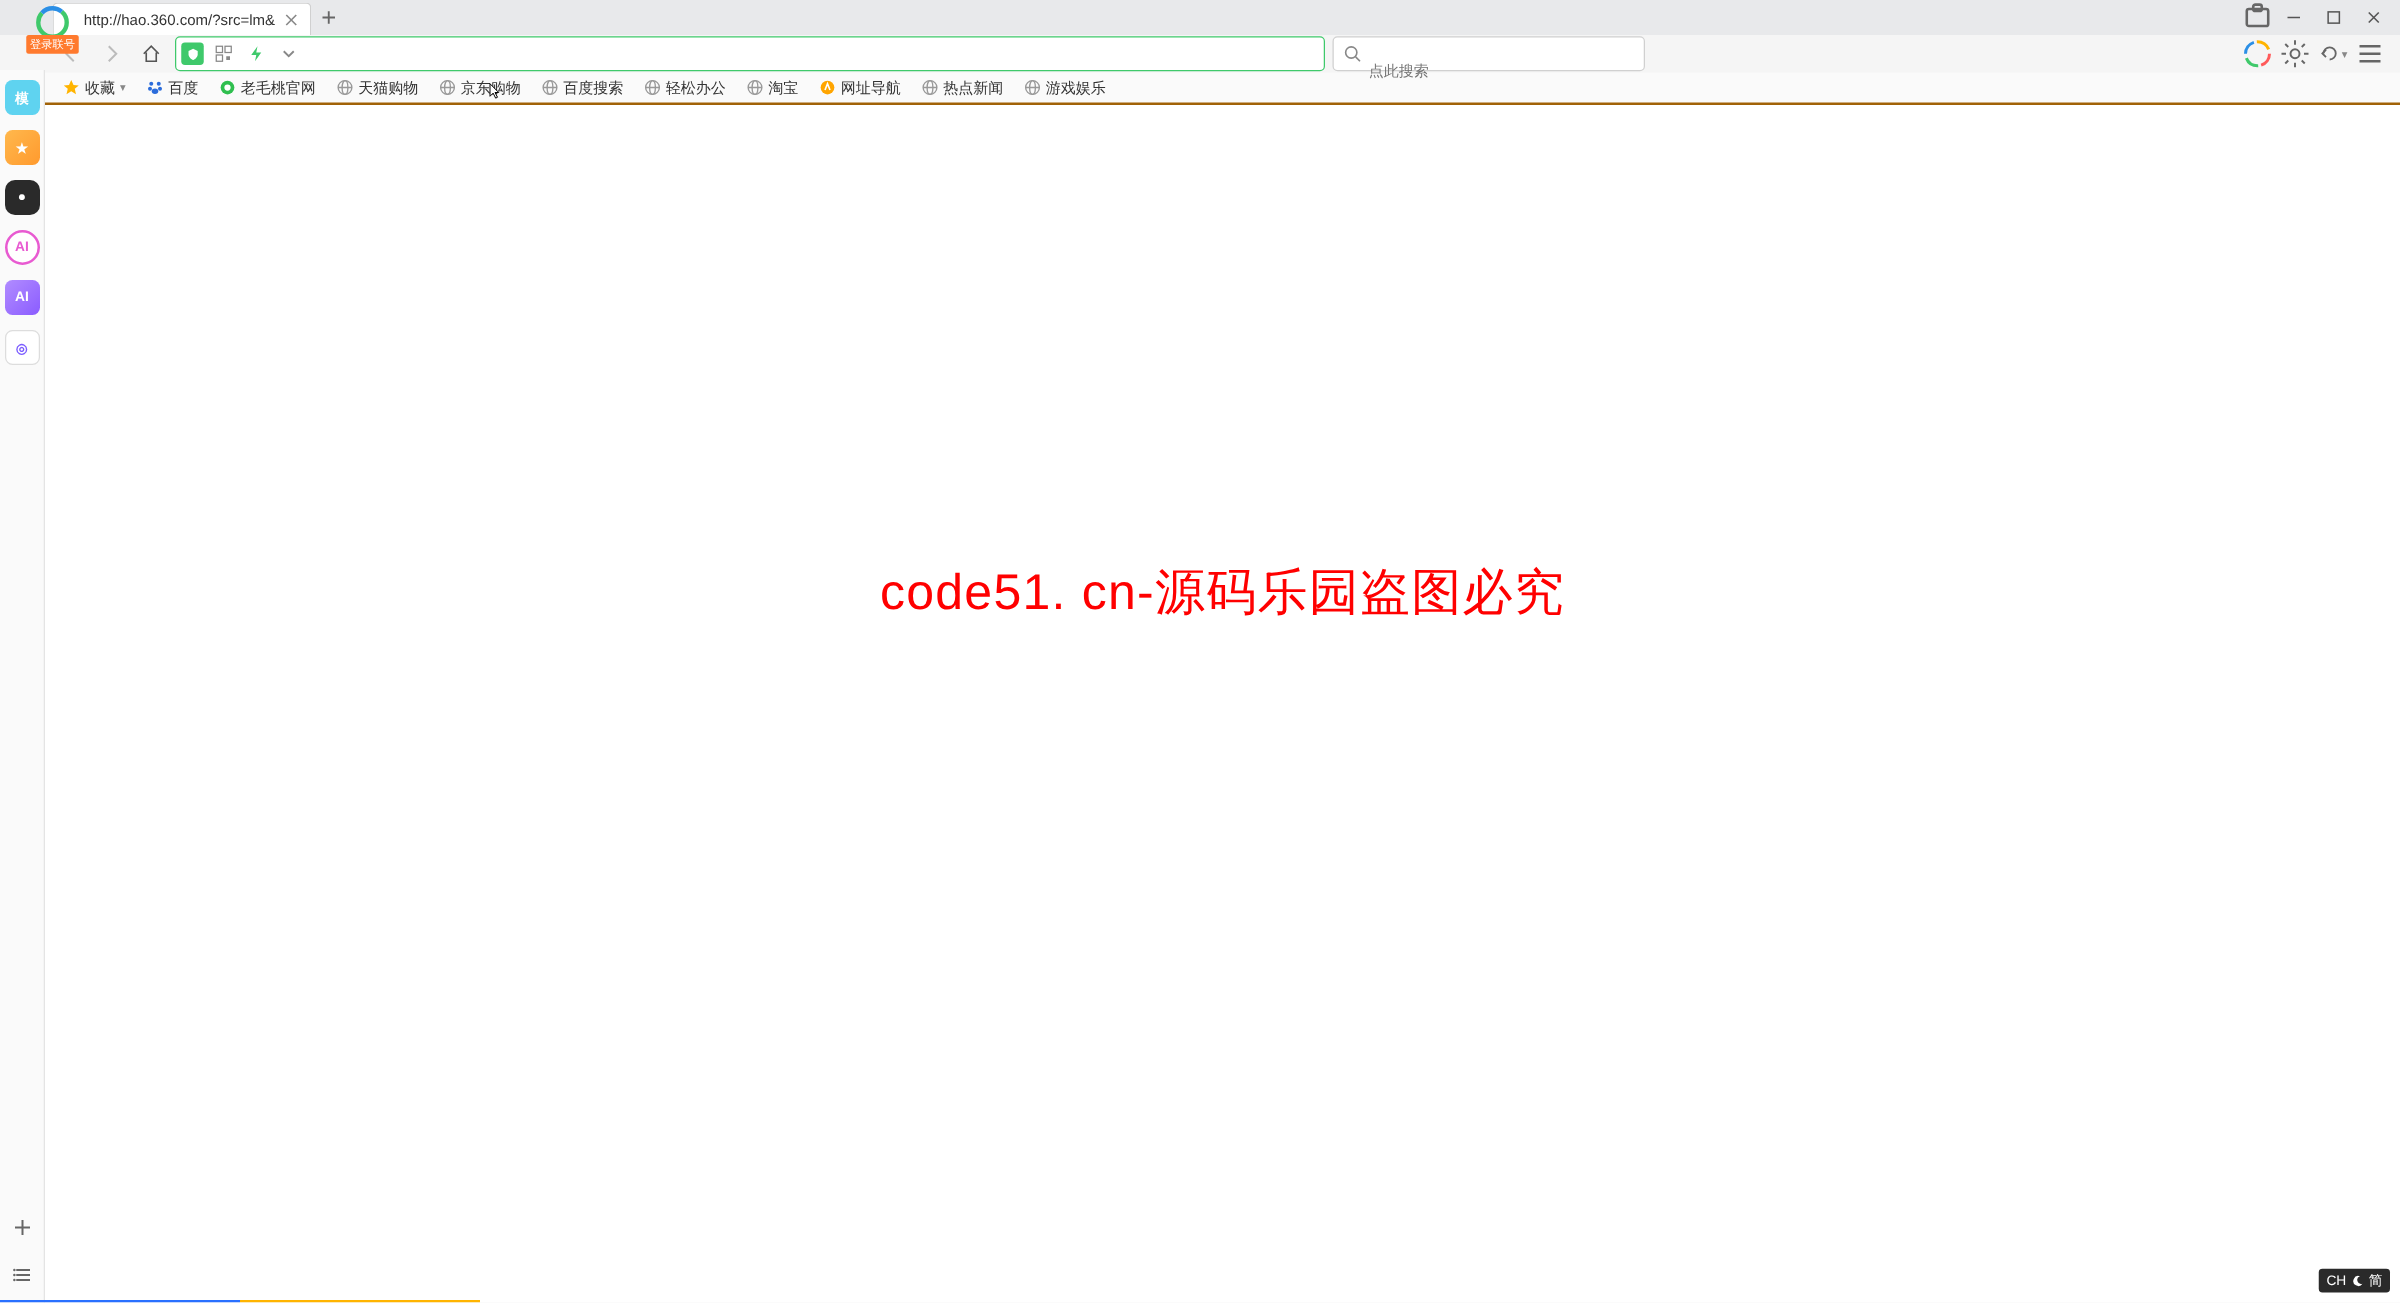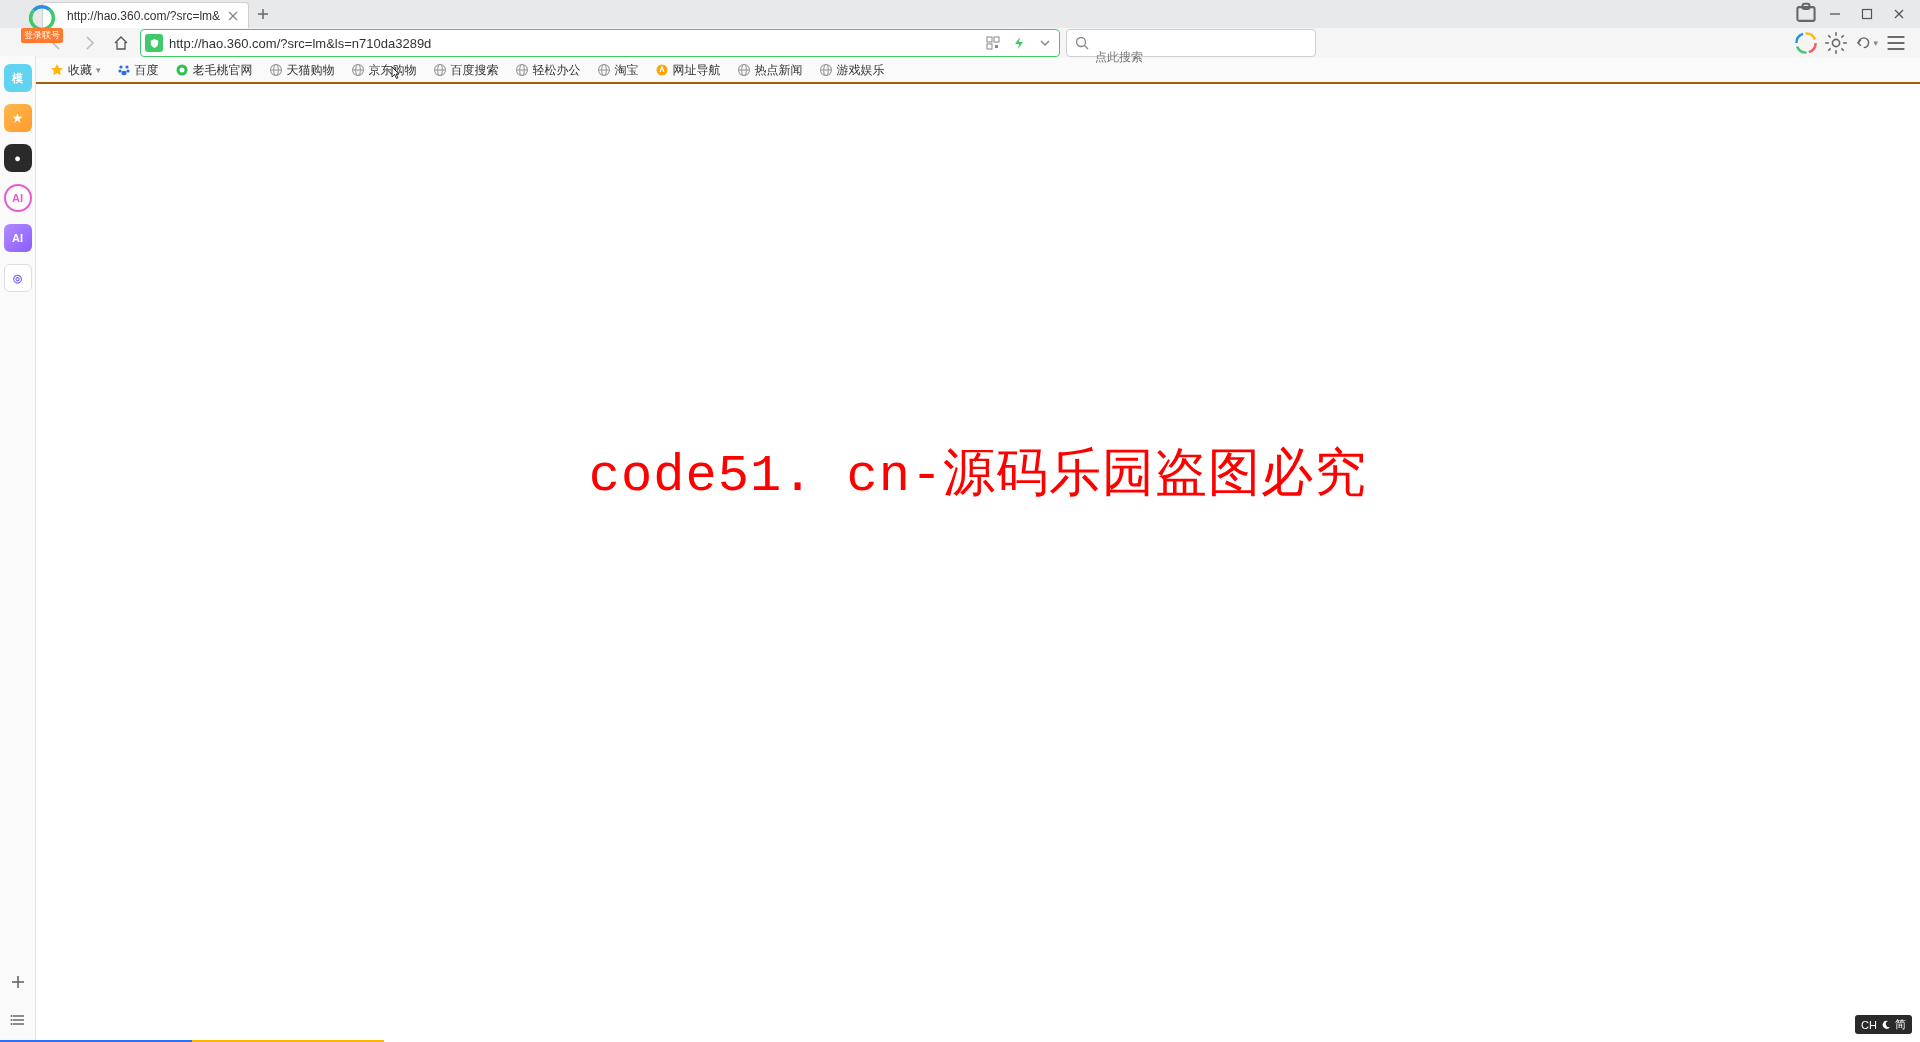--- a/index.html
+++ b/index.html
@@ -63,21 +63,21 @@
 .side-dark { background: #2a2a2a; color: #fff; border-radius:8px;}
 .side-ring { background: #fff; border: 2px solid #e85ad1; color:#e85ad1; border-radius:50%; }
 .side-purple { background: linear-gradient(135deg,#b18cff,#8b5cff); color:#fff; }
 .side-anim { background: #fff; border:1px solid #ddd; color:#7b5cff; }
 .sidebar-bottom { position: absolute; bottom: 10px; left: 0; width: 36px; display:flex; flex-direction:column; align-items:center; gap: 14px; }
 .side-plain { width: 24px; height: 24px; display:flex; align-items:center; justify-content:center; color:#666; cursor:pointer; }
 .side-plain svg { width: 16px; height: 16px; }
 
 
 .content { position: absolute; left: 36px; top: 84px; right: 0; bottom: 0; background: #fff; display:flex; align-items:center; justify-content:center; }
-.watermark { font-size: 52px; color: #ff0000; font-family: Liberation Mono, monospace; letter-spacing: 1px; margin-top: -180px; }
+.watermark { font-size: 40px; color: #ff0000; font-family: Liberation Sans, sans-serif; letter-spacing: 1px; margin-top: -180px; }
 
 
 .cursor-overlay { position: absolute; left: 389px; top: 66px; pointer-events:none; }
 .cursor-overlay svg { width: 14px; height: 14px; }
 
 
 .ime-badge { position: absolute; right: 8px; bottom: 8px; background: #2a2a2a; color:#fff; font-size: 11px; padding: 2px 6px; border-radius: 3px; display:flex; gap:4px; align-items:center; }
 
 
 .bottom-line { position:absolute; left:0; bottom:0; width:100%; height:2px; background:linear-gradient(90deg,#2970ff 0 10%,#ffb400 10% 20%, transparent 20%); }
@@ -153,21 +153,20 @@
       <svg viewBox="0 0 16 16">
         <path d="M2 8 L8 2 L14 8 M4 7 V14 H12 V7" fill="none" stroke="currentColor" stroke-width="1.3"></path>
       </svg>
     </div>
   <div class="addr-bar">
     <div class="shield">
         <svg viewBox="0 0 12 12">
           <path d="M6 1 L10 3 V6 C10 9 6 11 6 11 C6 11 2 9 2 6 V3 Z" fill="currentColor"></path>
         </svg>
       </div>
-    <div class="addr-text">http://hao.360.com/?src=lm&amp;ls=n710da3289d</div>
     <div class="addr-icon">
         <svg viewBox="0 0 14 14">
           <rect x="1" y="1" width="5" height="5" fill="none" stroke="currentColor"></rect>
           <rect x="8" y="1" width="5" height="5" fill="none" stroke="currentColor"></rect>
           <rect x="1" y="8" width="5" height="5" fill="none" stroke="currentColor"></rect>
           <rect x="9" y="9" width="3" height="3" fill="currentColor"></rect>
         </svg>
       </div>
     <div class="addr-icon green">
         <svg viewBox="0 0 14 14">

